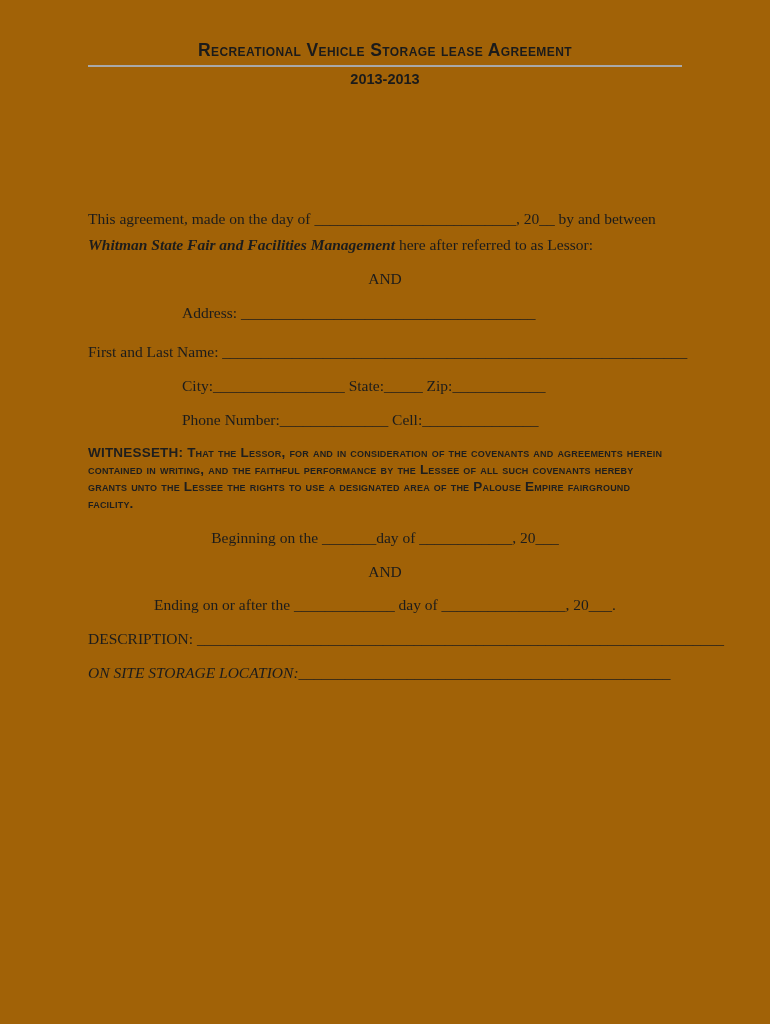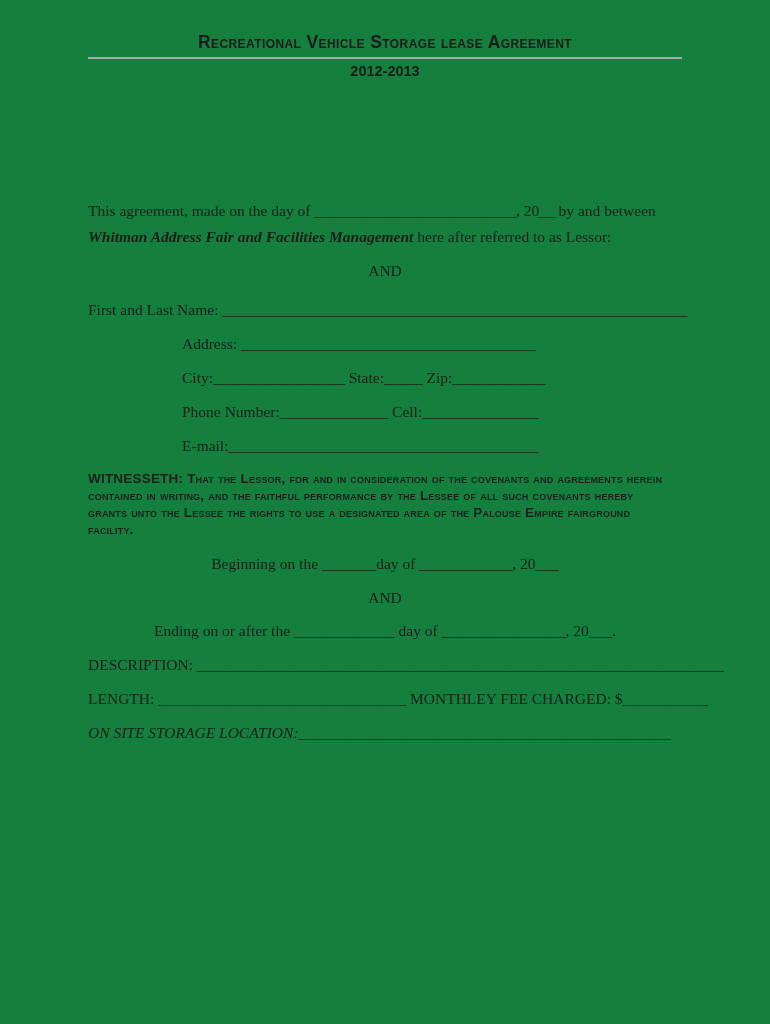--- a/index.html
+++ b/index.html
@@ -7,24 +7,24 @@
     padding: 0;
     background: #ffffff;
     width: 770px;
     height: 1024px;
     overflow: hidden;
   }
   .page {
     position: relative;
     width: 770px;
     height: 1024px;
-    background: #15803d;
+    background: #a16207;
     color: #1f1f1f;
     box-sizing: border-box;
-    padding: 32px 88px 0 88px;
+    padding: 40px 88px 0 88px;
     font-family: "Liberation Serif", serif;
   }
   
   .doc-title {
     font-family: "Liberation Sans", sans-serif;
     font-variant: small-caps;
     font-weight: 700;
     font-size: 17.5px;
     line-height: 20px;
     letter-spacing: 0.4px;
@@ -110,50 +110,48 @@
   .italic-line { font-style: italic; }
 </style>
 </head>
 <body>
 
 <div class="page">
 
   <header>
     <div class="doc-title">Recreational Vehicle Storage lease Agreement</div>
     <div class="title-rule"></div>
-    <div class="doc-subtitle">2012-2013</div>
+    <div class="doc-subtitle">2013-2013</div>
   </header>
 
   <p class="serif intro">
     <span>This agreement, made on the day of __________________________, 20__ by and between</span><br>
-    <span class="bold-italic">Whitman Address Fair and Facilities Management</span><span> here after referred to as Lessor:</span>
+    <span class="bold-italic">Whitman State Fair and Facilities Management</span><span> here after referred to as Lessor:</span>
   </p>
 
   <div class="serif and-sep">AND</div>
 
+  <div class="serif field-line indented addr-line">Address: ______________________________________</div>
+
   <div class="serif field-line name-line">First and Last Name: ____________________________________________________________</div>
-
-  <div class="serif field-line indented addr-line">Address: ______________________________________</div>
 
   <div class="serif field-line indented gap34">City:_________________ State:_____ Zip:____________</div>
 
   <div class="serif field-line indented gap34">Phone Number:______________ Cell:_______________</div>
 
-  <div class="serif field-line indented gap34">E-mail:________________________________________</div>
 
 
   <div class="witnesseth">WITNESSETH: That the Lessor, for and in consideration of the covenants and agreements herein contained in writing, and the faithful performance by the Lessee of all such covenants hereby grants unto the Lessee the rights to use a designated area of the Palouse Empire fairground facility.</div>
 
   <div class="serif term-line beginning">Beginning on the _______day of ____________, 20___</div>
 
   <div class="serif term-line term-and">AND</div>
 
   <div class="serif term-line ending">Ending on or after the _____________ day of ________________, 20___.</div>
 
 
 
   <div class="serif veh-line">DESCRIPTION: ____________________________________________________________________</div>
 
-  <div class="serif veh-line">LENGTH: ________________________________ MONTHLEY FEE CHARGED: $___________</div>
 
   <div class="serif veh-line italic-line">ON SITE STORAGE LOCATION:________________________________________________</div>
 
 </div>
 
 </body></html>

